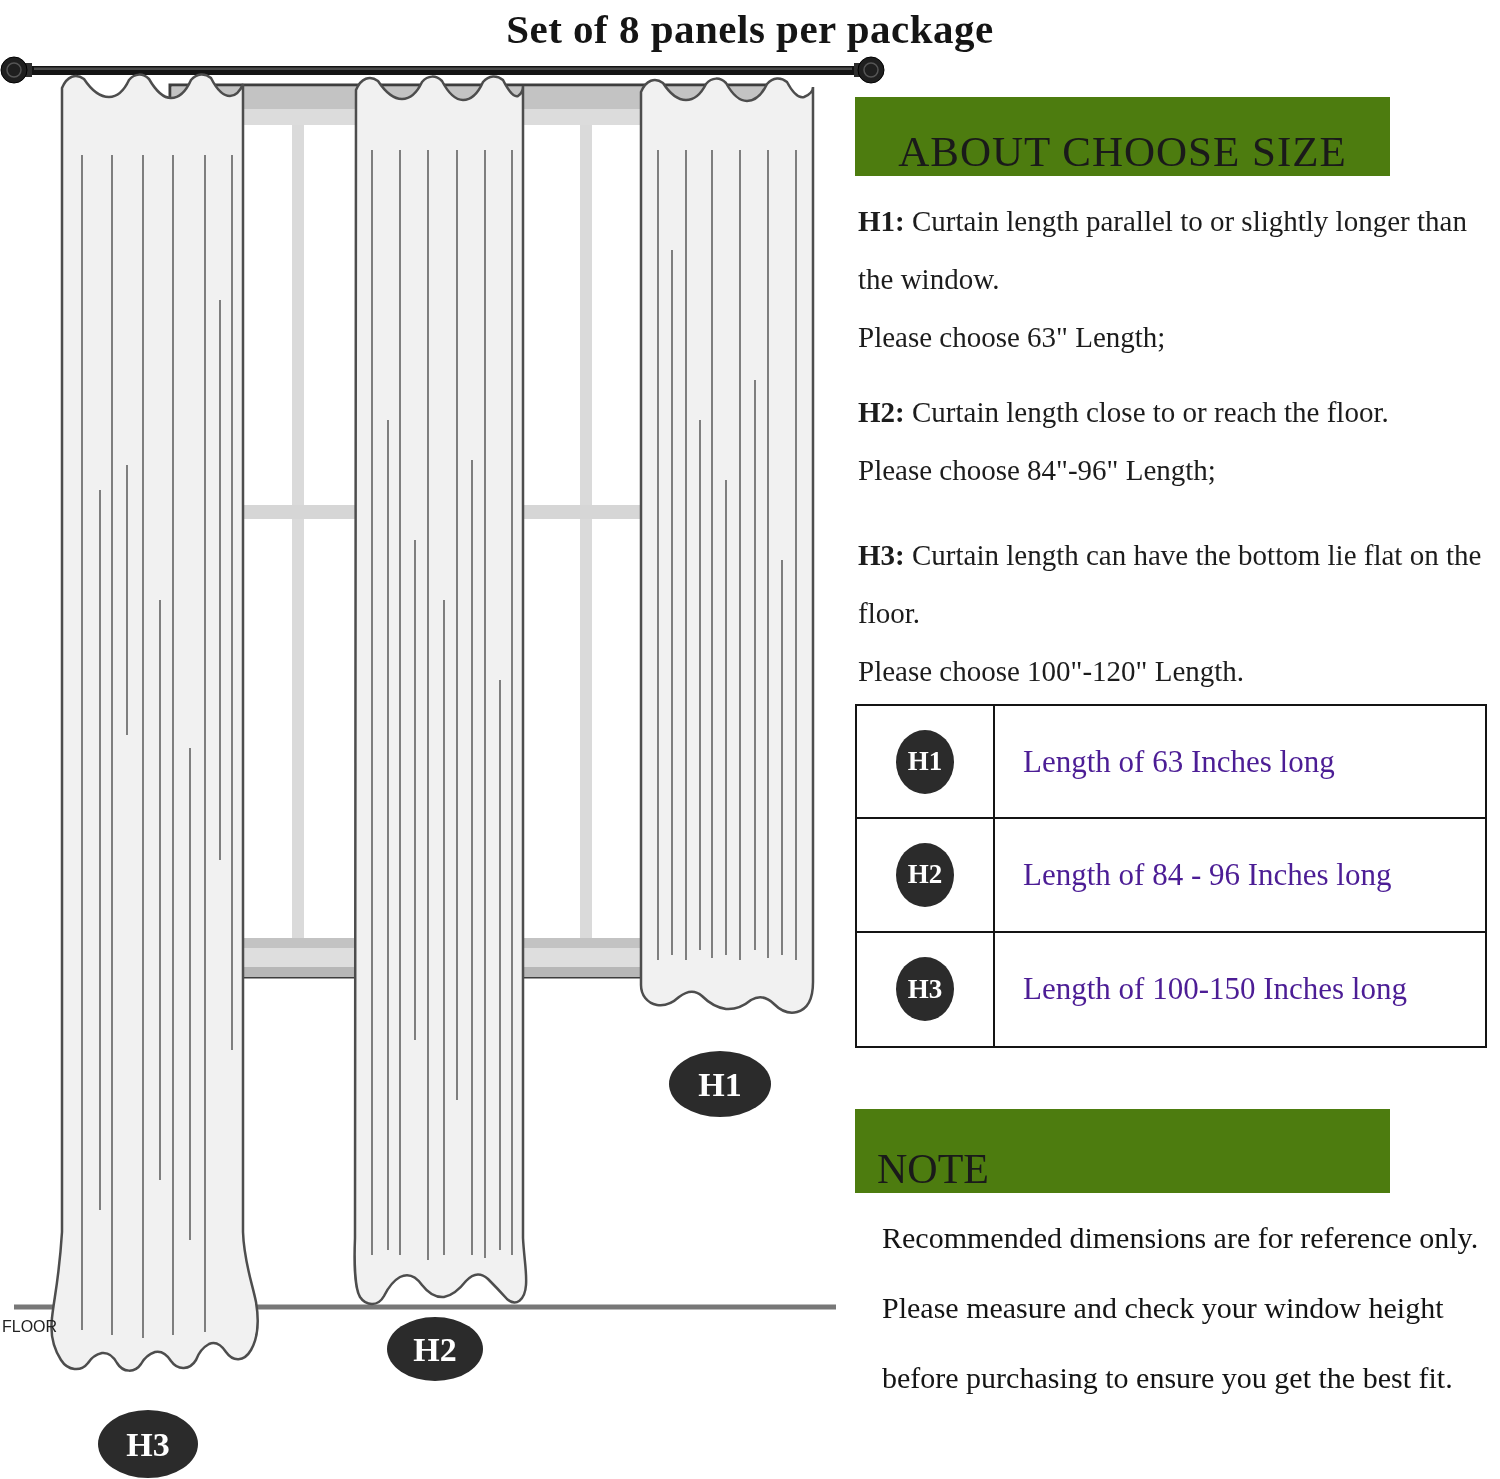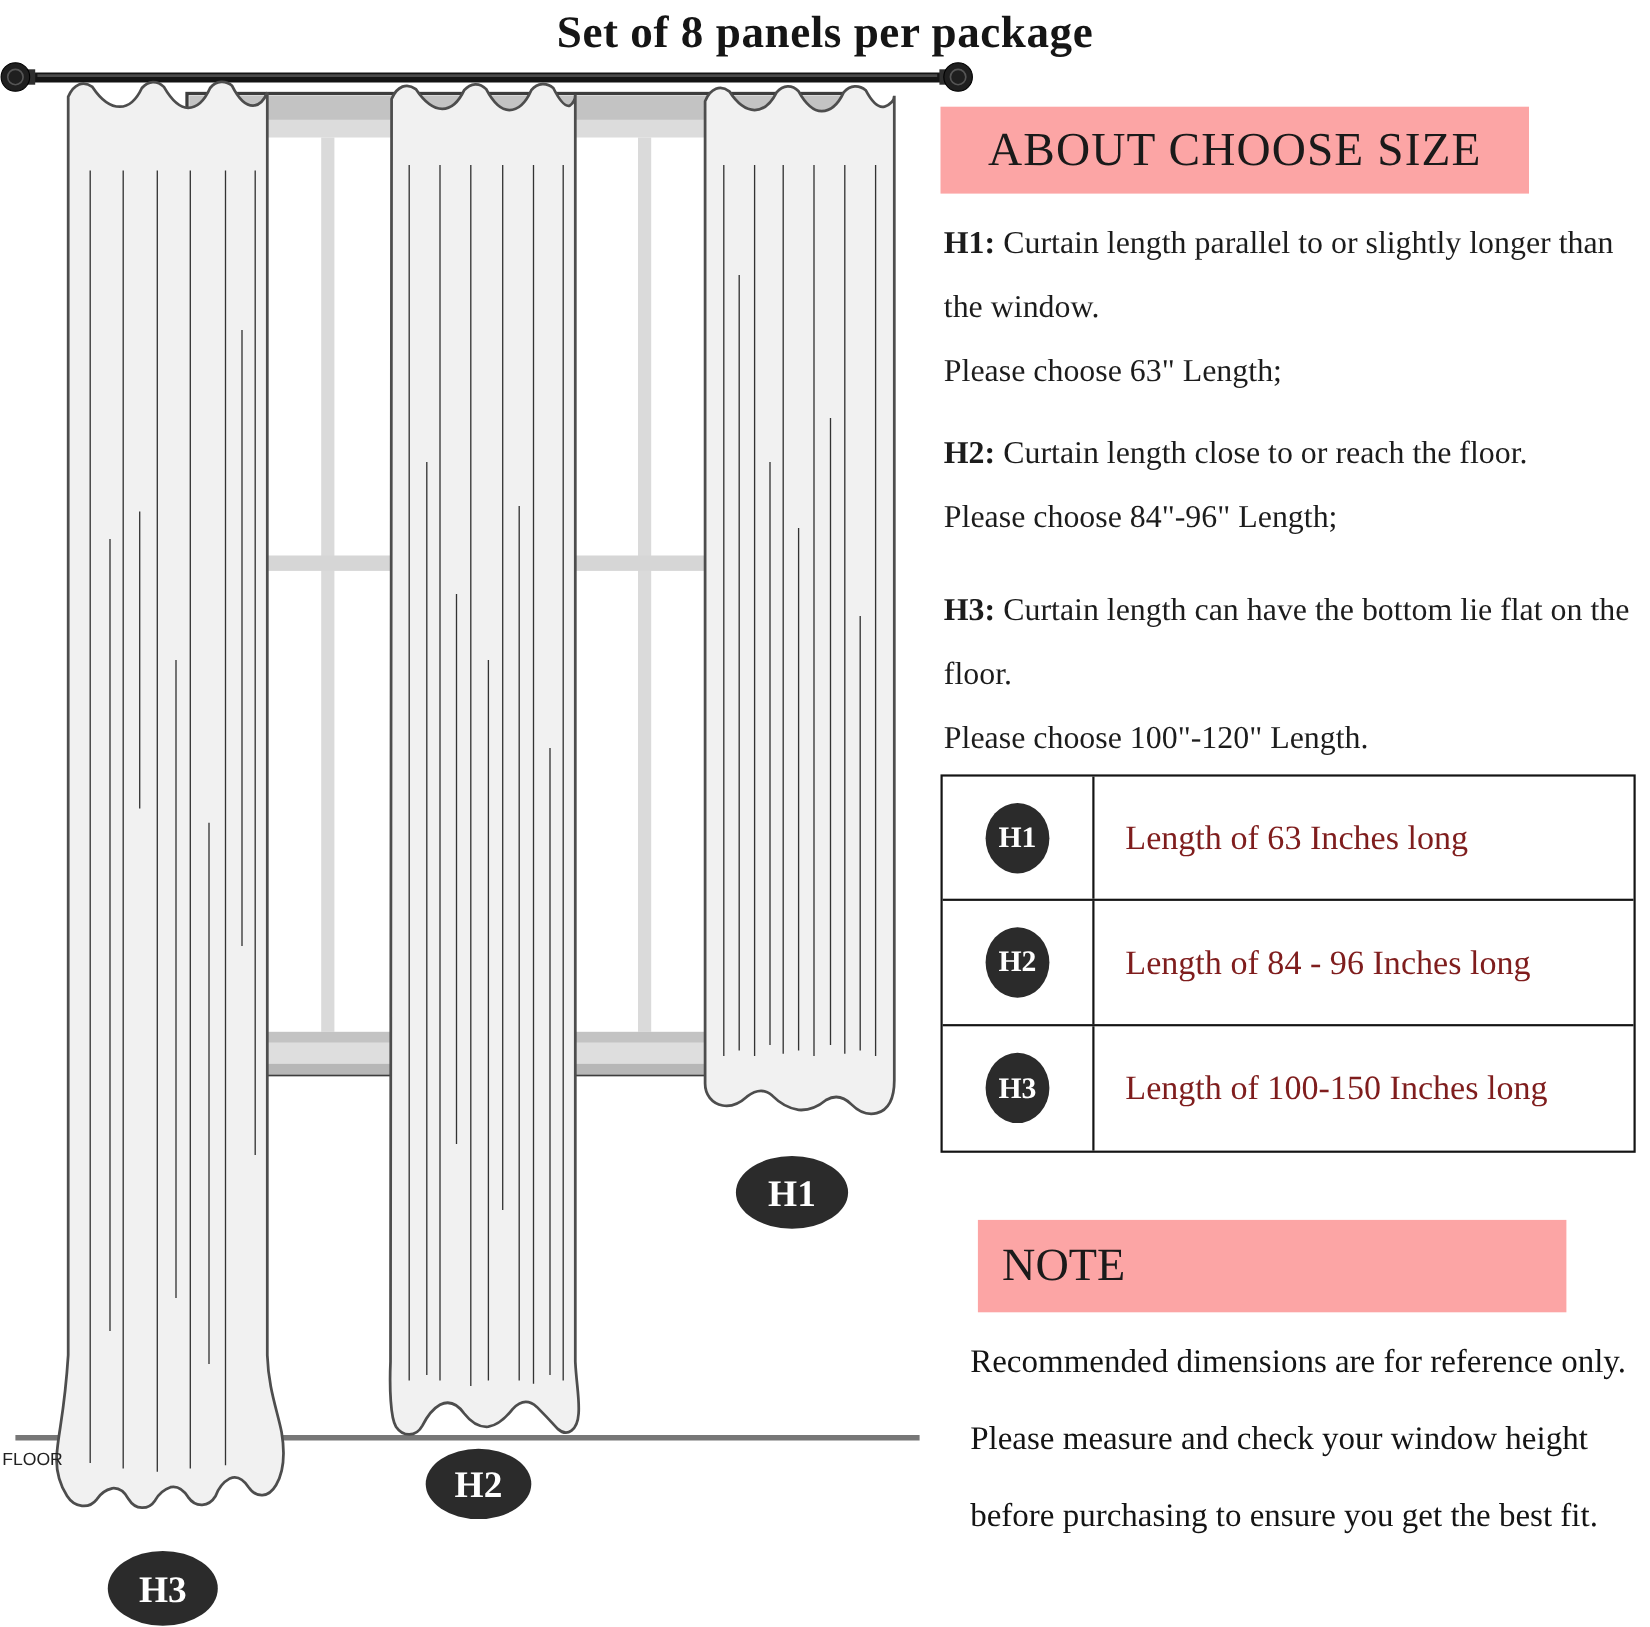--- a/index.html
+++ b/index.html
@@ -6,38 +6,38 @@
   .canvas{
     position:relative;width:1500px;height:1479px;background:#ffffff;overflow:hidden;
     font-family:"Liberation Serif",serif;color:#1c1c1c;
   }
   .page-title{
     position:absolute;top:5px;left:0;width:1500px;text-align:center;
     font-size:41px;font-weight:700;letter-spacing:.5px;color:#151515;
   }
   .illustration{position:absolute;left:0;top:0;width:890px;height:1479px;}
   .gray-heading{
-    position:absolute;left:855px;width:535px;background:#fca5a5;color:#1a1a1a;
-    display:flex;align-items:center;
+    position:absolute;left:855px;width:535px;background:#4d7c0f;color:#1a1a1a;
+    display:flex;align-items:flex-end;
   }
   .about-box{top:97px;height:79px;justify-content:center;font-size:43px;letter-spacing:1px;}
-  .note-box{top:1109px;height:84px;justify-content:flex-start;padding-left:22px;width:513px;font-size:42px;margin-left:34px;}
+  .note-box{top:1109px;height:84px;justify-content:flex-start;padding-left:22px;width:513px;font-size:42px;}
   .guide-item{
     position:absolute;left:858px;width:648px;font-size:29px;line-height:58px;color:#1c1c1c;
   }
   .guide-item strong{font-weight:700;text-align:center;}
   .gi-1{top:192px;} .gi-2{top:383px;} .gi-3{top:526px;}
   .size-table{
     position:absolute;left:855px;top:704px;width:632px;height:344px;
     border:2px solid #141414;display:grid;grid-template-rows:1fr 1fr 1fr;box-sizing:border-box;
   }
   .size-row{display:flex;border-bottom:2px solid #141414;min-height:0;}
   .size-row:last-child{border-bottom:none;}
   .size-cell-badge{width:136px;border-right:2px solid #141414;display:flex;align-items:center;justify-content:center;}
-  .size-cell-text{flex:1;display:flex;align-items:center;padding-left:28px;font-size:31px;color:#7f1d1d;}
+  .size-cell-text{flex:1;display:flex;align-items:center;padding-left:28px;font-size:31px;color:#4c1d95;}
   .tbadge{
     width:58px;height:64px;border-radius:50%;background:#2b2b2b;color:#ffffff;
     display:flex;align-items:center;justify-content:center;
     font-size:27px;font-weight:700;font-family:"Liberation Serif",serif;
   }
   .note-para{
     position:absolute;left:882px;top:1203px;width:620px;
     font-size:30px;line-height:70px;color:#141414;
   }
 </style>

